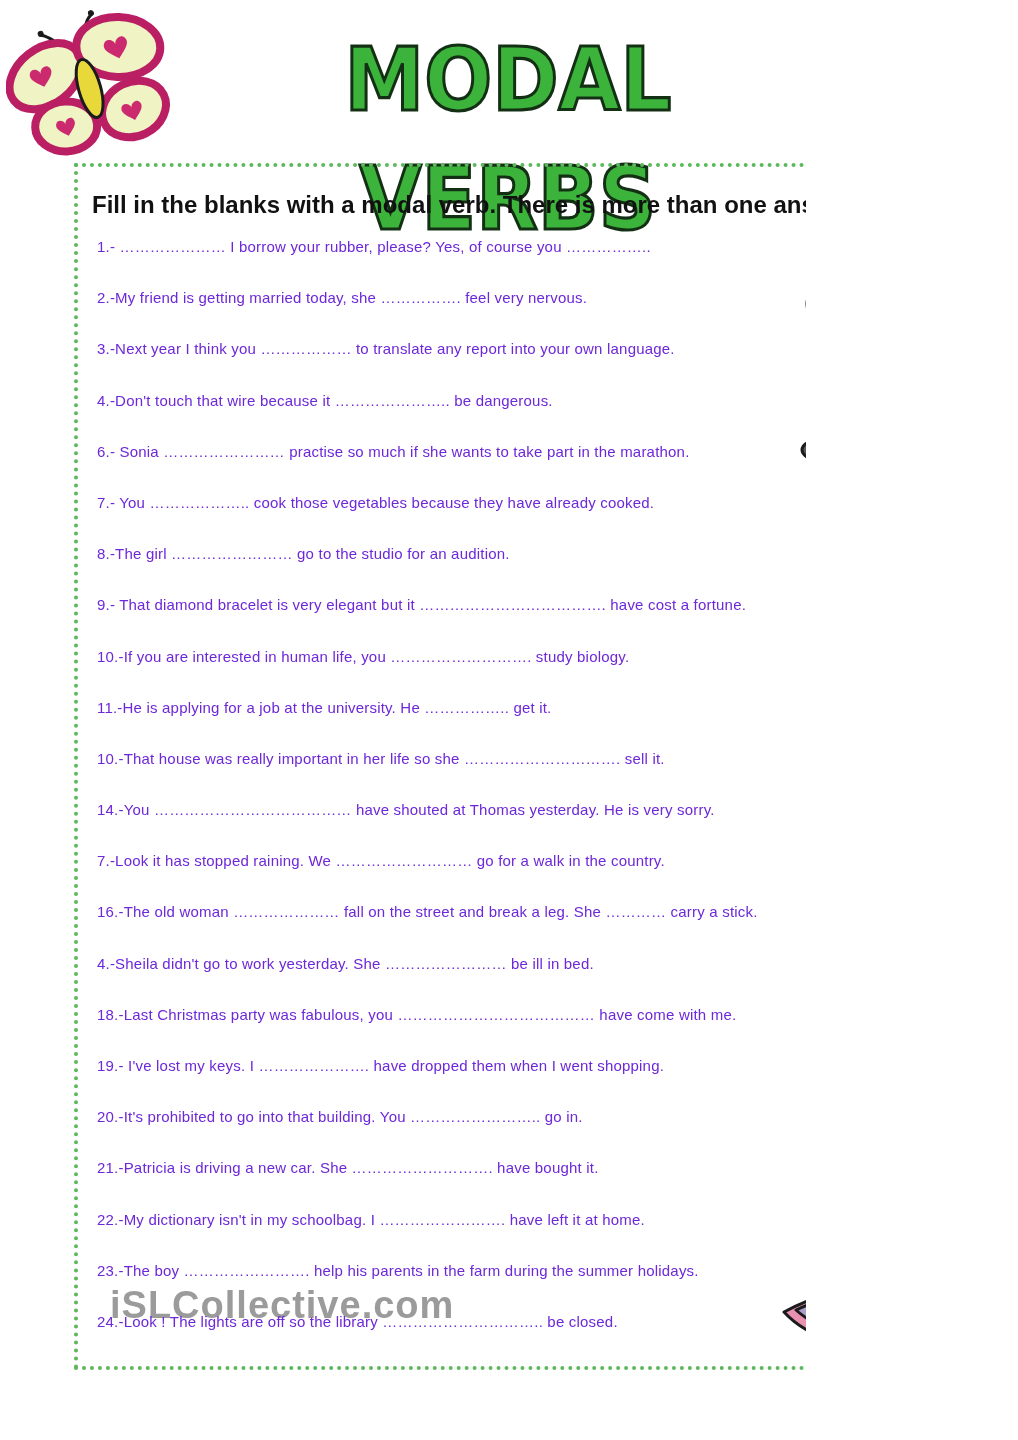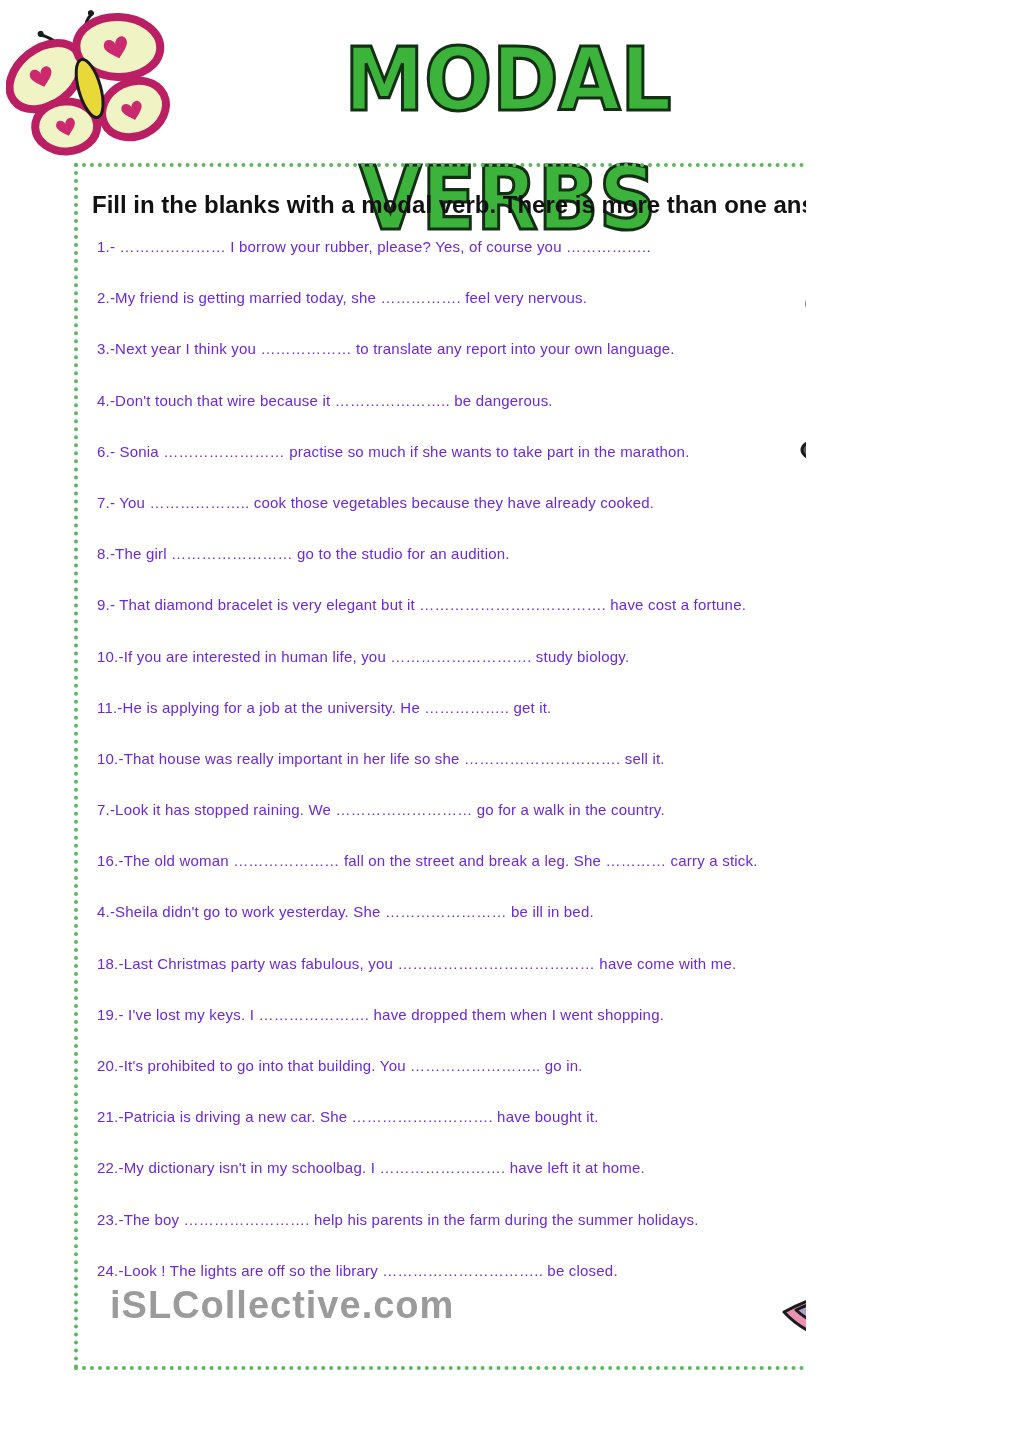--- a/index.html
+++ b/index.html
@@ -120,20 +120,21 @@
       <p>2.-My friend is getting married today, she ……………. feel very nervous.</p>
       <p>3.-Next year I think you ……………… to translate any report into your own language.</p>
       <p>4.-Don't touch that wire because it ………………….. be dangerous.</p>
       <p>6.- Sonia …………………… practise so much if she wants to take part in the marathon.</p>
       <p>7.- You ……………….. cook those vegetables because they have already cooked.</p>
       <p>8.-The girl …………………… go to the studio for an audition.</p>
       <p>9.- That diamond bracelet is very elegant but it ……………………………….  have cost a fortune.</p>
       <p>10.-If you are interested in human life, you ………………………. study biology.</p>
       <p>11.-He is applying for a job at the university. He …………….. get it.</p>
       <p>10.-That house was really important in her life so she …………………………. sell it.</p>
+      <p>14.-You ………………………………… have shouted at Thomas yesterday. He is very sorry.</p>
       <p>7.-Look it has stopped raining. We ……………………… go for a walk in the country.</p>
       <p>16.-The old woman ………………… fall on the street and break a leg. She ………… carry a stick.</p>
       <p>4.-Sheila didn't go to work yesterday. She …………………… be ill in bed.</p>
       <p>18.-Last Christmas party was fabulous, you ………………………………… have come with me.</p>
       <p>19.- I've lost my keys. I …………………. have dropped them when I went shopping.</p>
       <p>20.-It's prohibited to go into that building. You …………………….. go in.</p>
       <p>21.-Patricia is driving a new car. She ………………………. have bought it.</p>
       <p>22.-My dictionary isn't in my schoolbag. I ……………………. have left it at home.</p>
       <p>23.-The boy ……………………. help his parents in the farm during the summer holidays.</p>
       <p>24.-Look ! The lights are off so the library ………………………….. be closed.</p>

